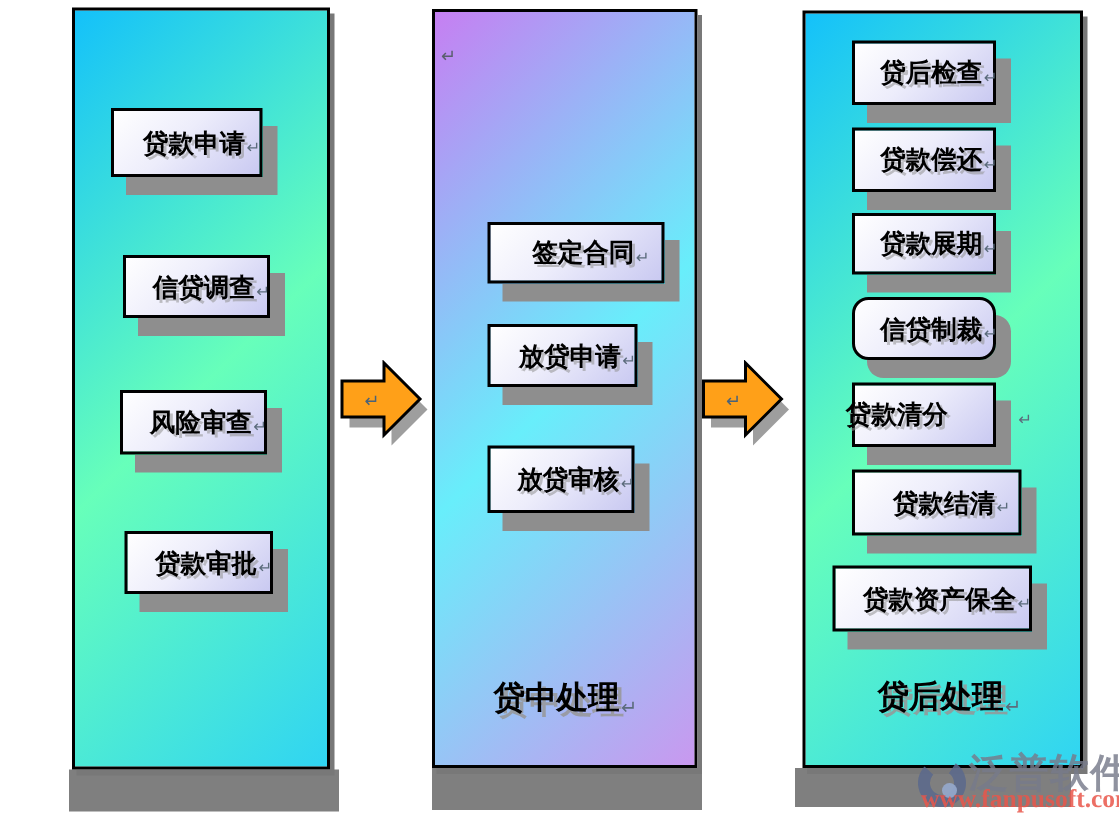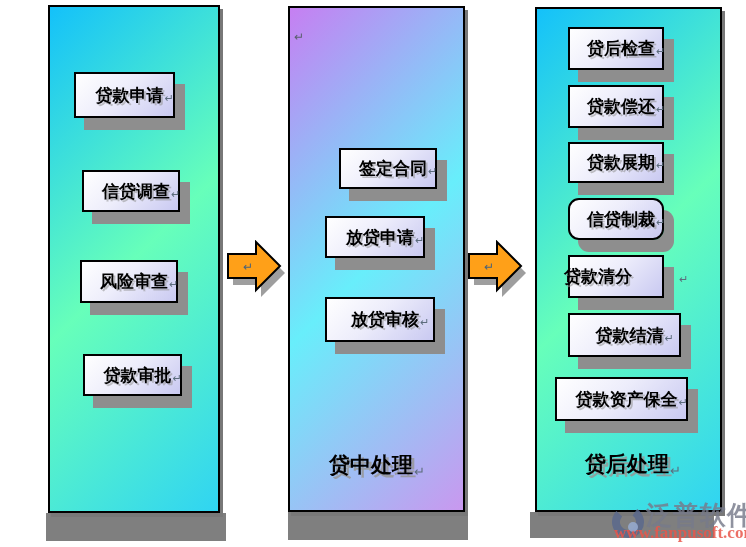--- a/index.html
+++ b/index.html
@@ -72,29 +72,29 @@
   </div>
   <div class="box" style="left:80px;top:260px;width:98px;height:43px;">
     <span>风险审查</span>
       <span class="pmark">↵</span>
   </div>
   <div class="box" style="left:83px;top:354px;width:99px;height:42px;">
     <span>贷款审批</span>
       <span class="pmark">↵</span>
   </div>
 
-  <div class="box" style="left:325px;top:148px;width:98px;height:41px;margin-left:14px;">
+  <div class="box" style="left:325px;top:148px;width:118px;height:41px;">
     <span>签定合同</span>
       <span class="pmark">↵</span>
   </div>
   <div class="box" style="left:325px;top:216px;width:100px;height:42px;">
     <span>放贷申请</span>
       <span class="pmark">↵</span>
   </div>
-  <div class="box" style="left:325px;top:297px;width:110px;height:45px;text-align:right;">
+  <div class="box" style="left:325px;top:297px;width:98px;height:45px;text-align:right;">
     <span>放贷审核</span>
       <span class="pmark">↵</span>
   </div>
   <div class="stage-label" style="left:297px;top:451px;width:160px;">
     <span>贷中处理</span><span class="pmark">↵</span>
   </div>
 
   <div class="box" style="left:568px;top:27px;width:96px;height:43px;">
     <span>贷后检查</span>
       <span class="pmark">↵</span>

